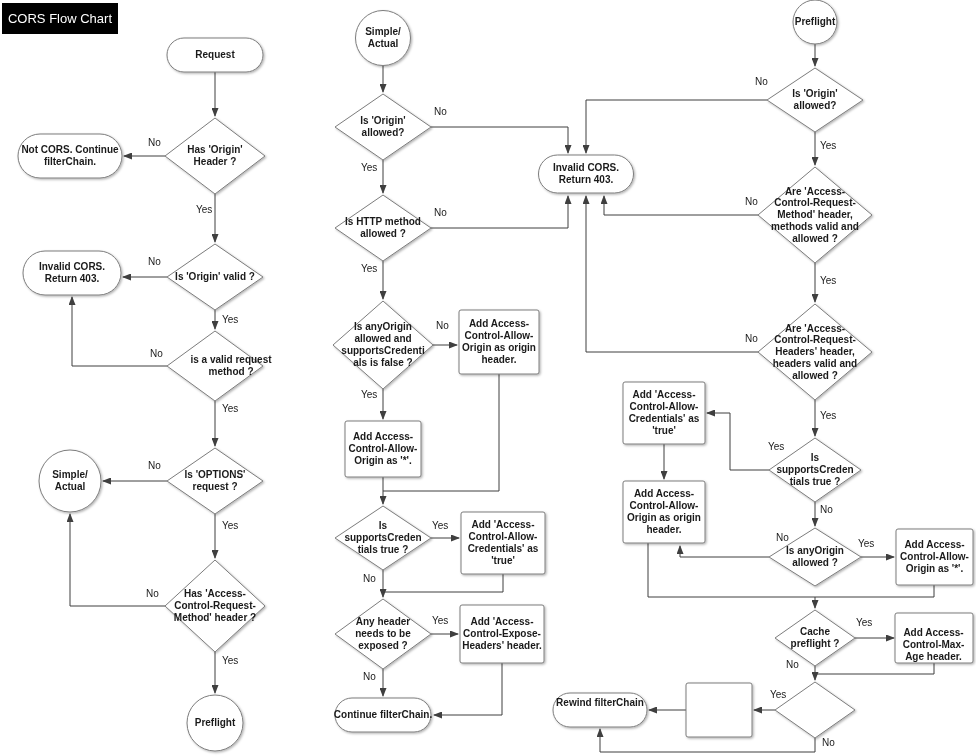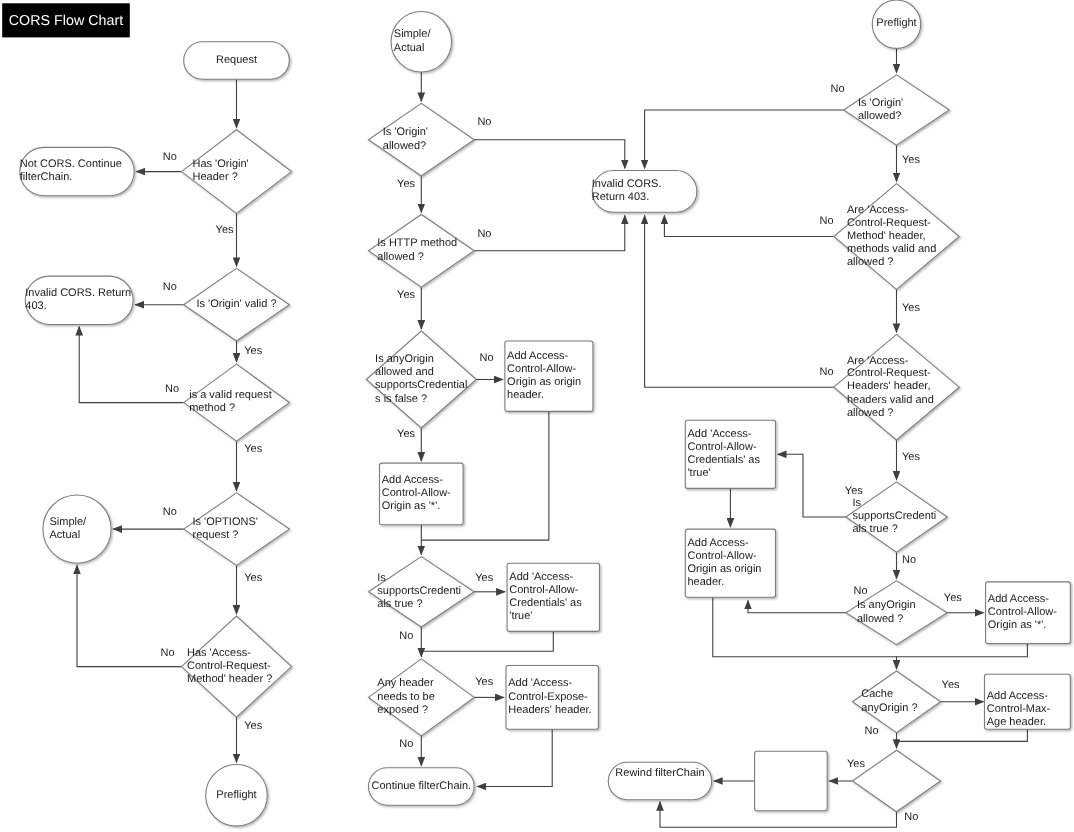--- a/index.html
+++ b/index.html
@@ -5,22 +5,22 @@
   html,body { margin:0; padding:0; background:#fff; }
   #canvas {
     position:relative; width:976px; height:756px; background:#ffffff;
     font-family:"Liberation Sans", sans-serif; overflow:hidden;
   }
   svg.layer { position:absolute; left:0; top:0; }
   .edge { fill:none; stroke:#3f3f3f; stroke-width:1; }
   .shape { fill:#ffffff; stroke:#7d7d7d; stroke-width:1; }
   .node-text {
     position:absolute; display:flex; align-items:center; justify-content:center;
-    font-size:10px; line-height:1.18; color:#1a1a1a;
-    overflow-wrap:anywhere; pointer-events:none;
+    text-align:center; font-size:10px; line-height:1.18; color:#1a1a1a;
+    overflow-wrap:anywhere; pointer-events:none;font-weight:bold;
   }
   .edge-label {
     position:absolute; font-size:10px; color:#1a1a1a; pointer-events:none;
   }
   .title-box {
     position:absolute; left:2px; top:3px; width:116px; height:31px;
     background:#000; color:#fff; display:flex; align-items:center; justify-content:center;
     font-size:13px;
   }
 </style>
@@ -133,21 +133,21 @@
     </g>
   </svg>
 
   <div class="title-box">CORS Flow Chart</div>
 
   <div class="node-text" style="left:167px;top:38px;width:96px;height:34px">Request</div>
   <div class="node-text" style="left:175px;top:126px;width:80px;height:60px">Has 'Origin' Header ?</div>
   <div class="node-text" style="left:18px;top:134px;width:104px;height:44px">Not CORS. Continue filterChain.</div>
   <div class="node-text" style="left:167px;top:254px;width:96px;height:46px">Is 'Origin' valid ?</div>
   <div class="node-text" style="left:23px;top:251px;width:98px;height:44px">Invalid CORS. Return 403.</div>
-  <div class="node-text" style="left:172px;top:336px;width:86px;height:60px">is a valid request method ?</div>
+  <div class="node-text" style="left:188px;top:336px;width:86px;height:60px">is a valid request method ?</div>
   <div class="node-text" style="left:175px;top:451px;width:80px;height:60px">Is 'OPTIONS' request ?</div>
   <div class="node-text" style="left:45px;top:451px;width:50px;height:60px">Simple/ Actual</div>
   <div class="node-text" style="left:170px;top:564px;width:90px;height:84px">Has 'Access-Control-Request-Method' header ?</div>
   <div class="node-text" style="left:181px;top:703px;width:68px;height:40px">Preflight</div>
 
   <div class="node-text" style="left:358px;top:8px;width:50px;height:60px">Simple/ Actual</div>
   <div class="node-text" style="left:348px;top:97px;width:70px;height:60px">Is 'Origin' allowed?</div>
   <div class="node-text" style="left:538px;top:153px;width:96px;height:42px">Invalid CORS. Return 403.</div>
   <div class="node-text" style="left:343px;top:198px;width:80px;height:60px">Is HTTP method allowed ?</div>
   <div class="node-text" style="left:341px;top:303px;width:84px;height:84px">Is anyOrigin allowed and supportsCredentials is false ?</div>
@@ -161,21 +161,21 @@
 
   <div class="node-text" style="left:781px;top:2px;width:68px;height:40px">Preflight</div>
   <div class="node-text" style="left:780px;top:70px;width:70px;height:60px">Is 'Origin' allowed?</div>
   <div class="node-text" style="left:770px;top:306px;width:90px;height:92px">Are 'Access-Control-Request-Headers' header, headers valid and allowed ?</div>
   <div class="node-text" style="left:770px;top:169px;width:90px;height:92px">Are 'Access-Control-Request-Method' header, methods valid and allowed ?</div>
   <div class="node-text" style="left:775px;top:440px;width:80px;height:60px">Is supportsCredentials true ?</div>
   <div class="node-text" style="left:625px;top:384px;width:78px;height:58px">Add 'Access-Control-Allow-Credentials' as 'true'</div>
   <div class="node-text" style="left:625px;top:483px;width:78px;height:58px">Add Access-Control-Allow-Origin as origin header.</div>
   <div class="node-text" style="left:779px;top:529px;width:72px;height:56px">Is anyOrigin allowed ?</div>
   <div class="node-text" style="left:898px;top:531px;width:73px;height:52px">Add Access-Control-Allow-Origin as '*'.</div>
-  <div class="node-text" style="left:783px;top:612px;width:64px;height:52px">Cache anyOrigin ?</div>
+  <div class="node-text" style="left:783px;top:612px;width:64px;height:52px">Cache preflight ?</div>
   <div class="node-text" style="left:897px;top:615px;width:73px;height:60px">Add Access-Control-Max-Age header.</div>
   <div class="node-text" style="left:553px;top:693px;width:94px;height:20px">Rewind filterChain</div>
 
   <div class="edge-label" style="left:148px;top:137px">No</div>
   <div class="edge-label" style="left:196px;top:204px">Yes</div>
   <div class="edge-label" style="left:148px;top:256px">No</div>
   <div class="edge-label" style="left:222px;top:314px">Yes</div>
   <div class="edge-label" style="left:150px;top:348px">No</div>
   <div class="edge-label" style="left:222px;top:403px">Yes</div>
   <div class="edge-label" style="left:148px;top:460px">No</div>

